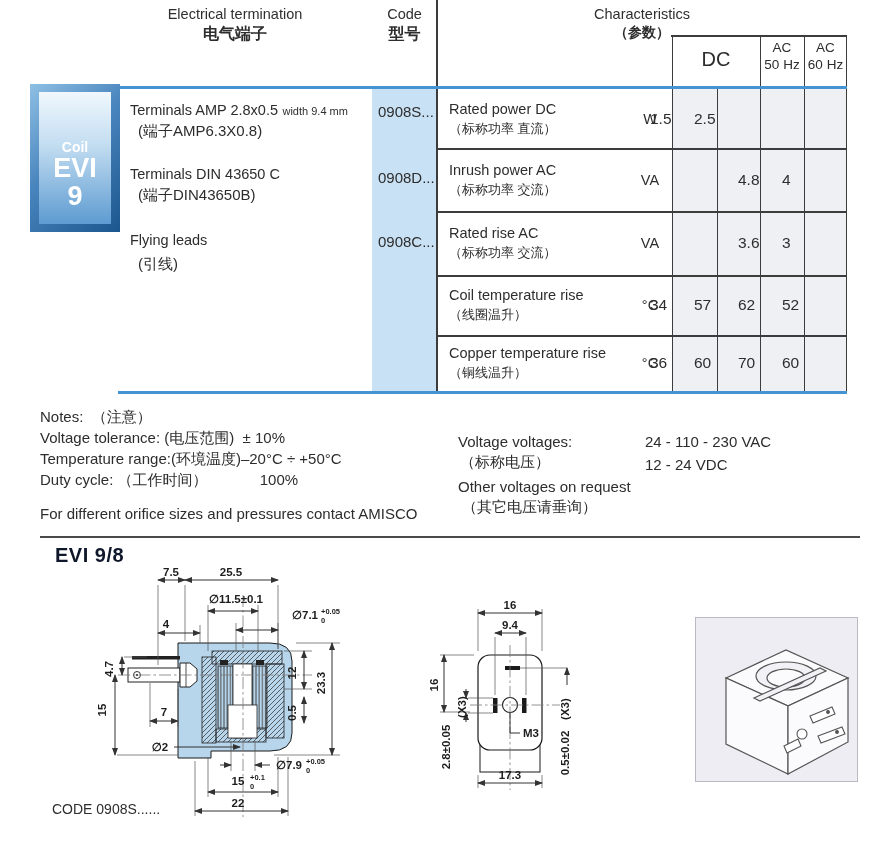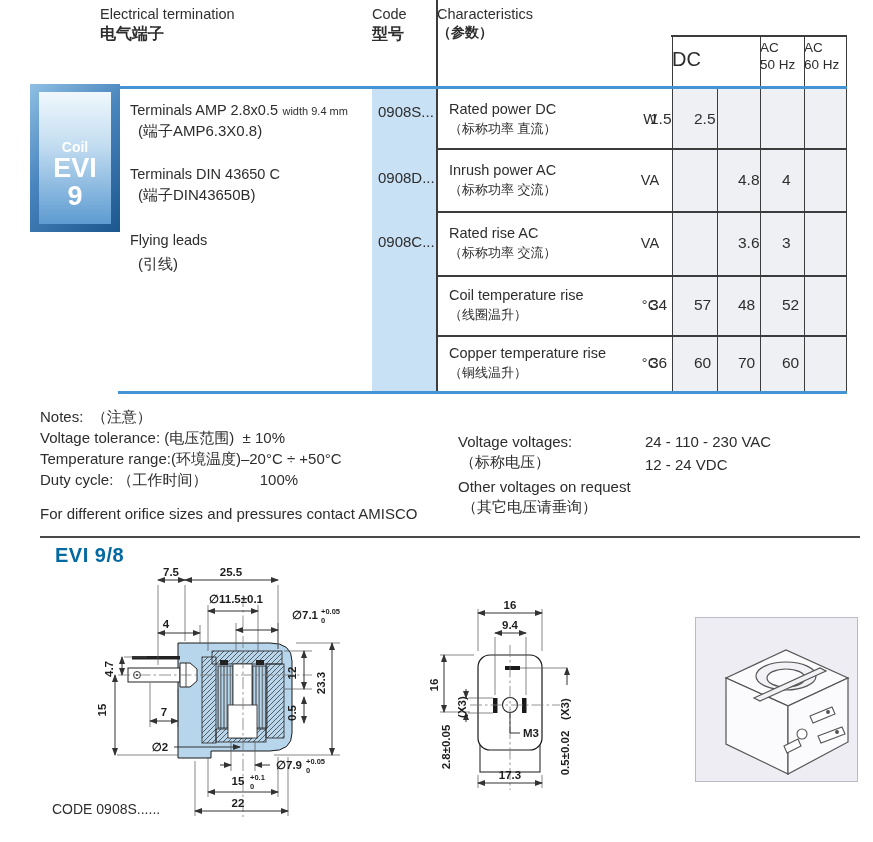--- a/index.html
+++ b/index.html
@@ -1,19 +1,19 @@
 <!DOCTYPE html>
 <html><head>
 <meta charset="utf-8">
 <style>
   html,body{margin:0;padding:0;background:#fff;}
   .sheet{position:relative;width:873px;height:842px;background:#ffffff;
          font-family:"Liberation Sans",sans-serif;color:#2d2d2d;overflow:hidden;}
   .abs{position:absolute;}
-  .ctr{}
+  .ctr{text-align:center;}
   .hdr-en{font-size:14.5px;color:#2f2f2f;}
   .hdr-zh{font-size:16px;font-weight:600;margin-top:2px;}
   .vline{position:absolute;background:#3c3c3c;width:1.5px;}
   .hline{position:absolute;background:#3c3c3c;height:1.5px;}
   .blueline{position:absolute;background:#4493d2;height:3px;}
   .cellbg{position:absolute;background:#eef0f3;}
   .codecol{position:absolute;background:#c9e1f4;}
   .term-en{font-size:14.5px;}
   .term-note{font-size:11px;}
   .term-zh{font-size:15px;}
@@ -32,21 +32,21 @@
          background:linear-gradient(135deg,#8fc0e4 0%,#4884bd 45%,#1c568f 100%);}
   .badge-inner{position:absolute;left:9px;top:8px;right:9px;bottom:8px;
          background:linear-gradient(180deg,#f0f8fd 0%,#c3ddf1 40%,#5d9bd1 100%);
          display:flex;flex-direction:column;align-items:center;justify-content:flex-end;
          padding-bottom:14px;color:#fff;font-weight:bold;}
   .badge-coil{font-size:14px;}
   .badge-evi{font-size:27px;line-height:1;}
   .badge-9{font-size:27px;line-height:1.05;}
   .notes{font-size:15px;}
   .notes .row{position:absolute;white-space:nowrap;}
-  .evi-title{font-size:20px;font-weight:bold;color:#0369a1;letter-spacing:0.5px;}
+  .evi-title{font-size:20px;font-weight:bold;color:#0f172a;letter-spacing:0.5px;}
   .divider{position:absolute;background:#4a4a4a;height:1.8px;}
   svg text{font-family:"Liberation Sans",sans-serif;font-size:11.5px;font-weight:bold;fill:#1d1d1d;}
   svg text.tol{font-size:7.5px;}
   svg text.codeline{font-size:14px;font-weight:normal;fill:#2d2d2d;}
   .dim{stroke:#333;stroke-width:1;fill:none;}
   .ext{stroke:#555;stroke-width:0.7;fill:none;}
   .cl{stroke:#7a7a7a;stroke-width:0.8;fill:none;stroke-dasharray:12 3 2.5 3;}
   .iso-box{position:absolute;left:695px;top:617px;width:163px;height:165px;
            background:#ededf3;border:1px solid #b9bac4;box-sizing:border-box;}
 </style>
@@ -157,21 +157,21 @@
     <div class="val v4">3</div>
   </div>
   <div class="crow" style="top:275px;height:60px;">
     <div class="lbl">
       <div class="en">Coil temperature rise</div>
       <div class="zh">（线圈温升）</div>
     </div>
     <div class="unit">°C</div>
     <div class="val v1">34</div>
     <div class="val v2">57</div>
-    <div class="val v3">48</div>
+    <div class="val v3">62</div>
     <div class="val v4">52</div>
   </div>
   <div class="crow" style="top:335px;height:56px;">
     <div class="lbl">
       <div class="en">Copper temperature rise</div>
       <div class="zh">（铜线温升）</div>
     </div>
     <div class="unit">°C</div>
     <div class="val v1">36</div>
     <div class="val v2">60</div>

